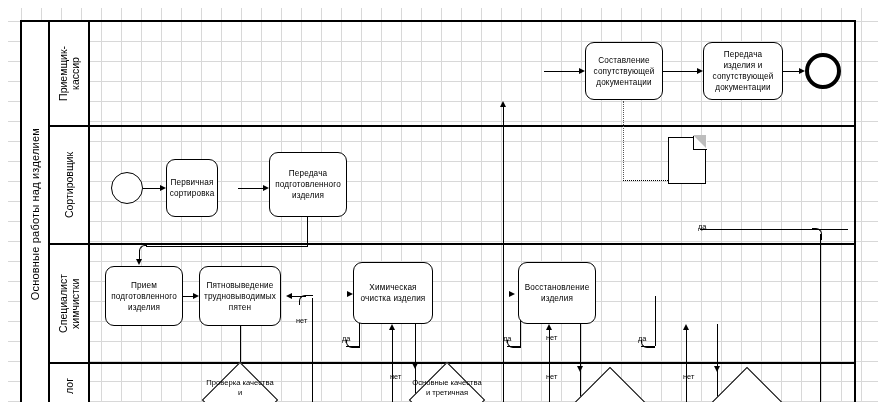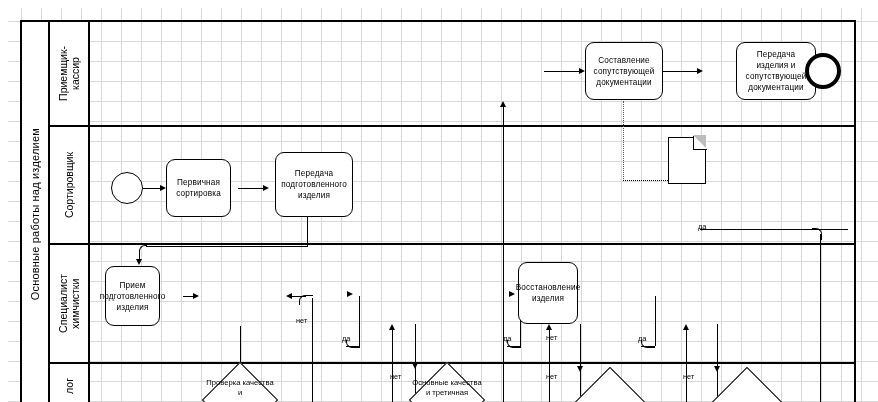--- a/index.html
+++ b/index.html
@@ -229,21 +229,21 @@
     <div class="lane last" style="top:342px; height:44px;">
       <div class="lane-header">
         <span>лог</span>
       </div>
     </div>
   </div>
 
 
   <div class="task" style="left:585px; top:42px; width:78px; height:58px;">Составление сопутствующей документации</div>
 
-  <div class="task" style="left:703px; top:42px; width:80px; height:58px;margin-left:33px;">Передача изделия и сопутствующей документации</div>
+  <div class="task" style="left:703px; top:42px; width:80px; height:58px;">Передача изделия и сопутствующей документации</div>
 
   <div class="event end" style="left:805px; top:53px; width:36px; height:36px;"></div>
 
   <div class="edge h" style="left:544px; top:70.5px; width:35px;"></div>
   <div class="arrow right" style="left:579px; top:67.5px;"></div>
 
   <div class="edge h" style="left:663px; top:70.5px; width:34px;"></div>
   <div class="arrow right" style="left:697px; top:67.5px;"></div>
 
   <div class="edge h" style="left:783px; top:70.5px; width:17px;"></div>
@@ -254,41 +254,43 @@
 
   <div class="assoc v" style="left:623px; top:101px; height:80px;"></div>
   <div class="assoc h" style="left:623px; top:180px; width:49px;"></div>
 
   <div class="data-object" style="left:668px; top:137px; width:38px; height:47px;">
     <div class="fold"></div>
   </div>
 
   <div class="event start" style="left:111px; top:172px; width:32px; height:32px;"></div>
 
-  <div class="task" style="left:166px; top:159px; width:65px; height:58px;">Первичная сортировка</div>
-
-  <div class="task" style="left:275px; top:152px; width:78px; height:65px;">Передача подготовленного изделия</div>
+  <div class="task" style="left:166px; top:159px; width:52px; height:58px;">Первичная сортировка</div>
+
+  <div class="task" style="left:269px; top:152px; width:78px; height:65px;">Передача подготовленного изделия</div>
 
   <div class="edge h" style="left:143px; top:187.5px; width:17px;"></div>
   <div class="arrow right" style="left:160px; top:184.5px;"></div>
 
   <div class="edge h" style="left:238px; top:187.5px; width:25px;"></div>
   <div class="arrow right" style="left:263px; top:184.5px;"></div>
 
   <div class="edge v" style="left:307px; top:217px; height:29px;"></div>
   <div class="edge h" style="left:146px; top:245.5px; width:162px;"></div>
   <div class="corner-round" style="left:139px; top:245px; width:8px; height:12px; border-width:1.4px 0 0 1.4px; border-radius:6px 0 0 0;"></div>
   <div class="edge v" style="left:139px; top:250px; height:10px;"></div>
   <div class="arrow down" style="left:135.5px; top:259px;"></div>
 
-  <div class="task" style="left:105px; top:266px; width:55px; height:60px;">Прием подготовленного изделия</div>
-
-
-
-  <div class="task" style="left:518px; top:262px; width:60px; height:62px;">Восстановление изделия</div>
+  <div class="task" style="left:105px; top:266px; width:78px; height:60px;">Прием подготовленного изделия</div>
+
+  <div class="task" style="left:199px; top:266px; width:82px; height:60px;">Пятновыведение трудновыводимых пятен</div>
+
+  <div class="task" style="left:353px; top:262px; width:80px; height:62px;">Химическая очистка изделия</div>
+
+  <div class="task" style="left:518px; top:262px; width:78px; height:62px;">Восстановление изделия</div>
 
 
   <div class="edge h" style="left:183px; top:295.5px; width:10px;"></div>
   <div class="arrow right" style="left:193px; top:292.5px;"></div>
 
   <div class="edge v" style="left:240px; top:326px; height:76px;"></div>
 
   <div class="edge v" style="left:312px; top:298px; height:104px;"></div>
   <div class="corner-round" style="left:299px; top:295px; width:14px; height:10px; border-width:1.4px 0 0 1.4px; border-radius:6px 0 0 0;"></div>
   <div class="edge h" style="left:292px; top:295.5px; width:14px;"></div>

